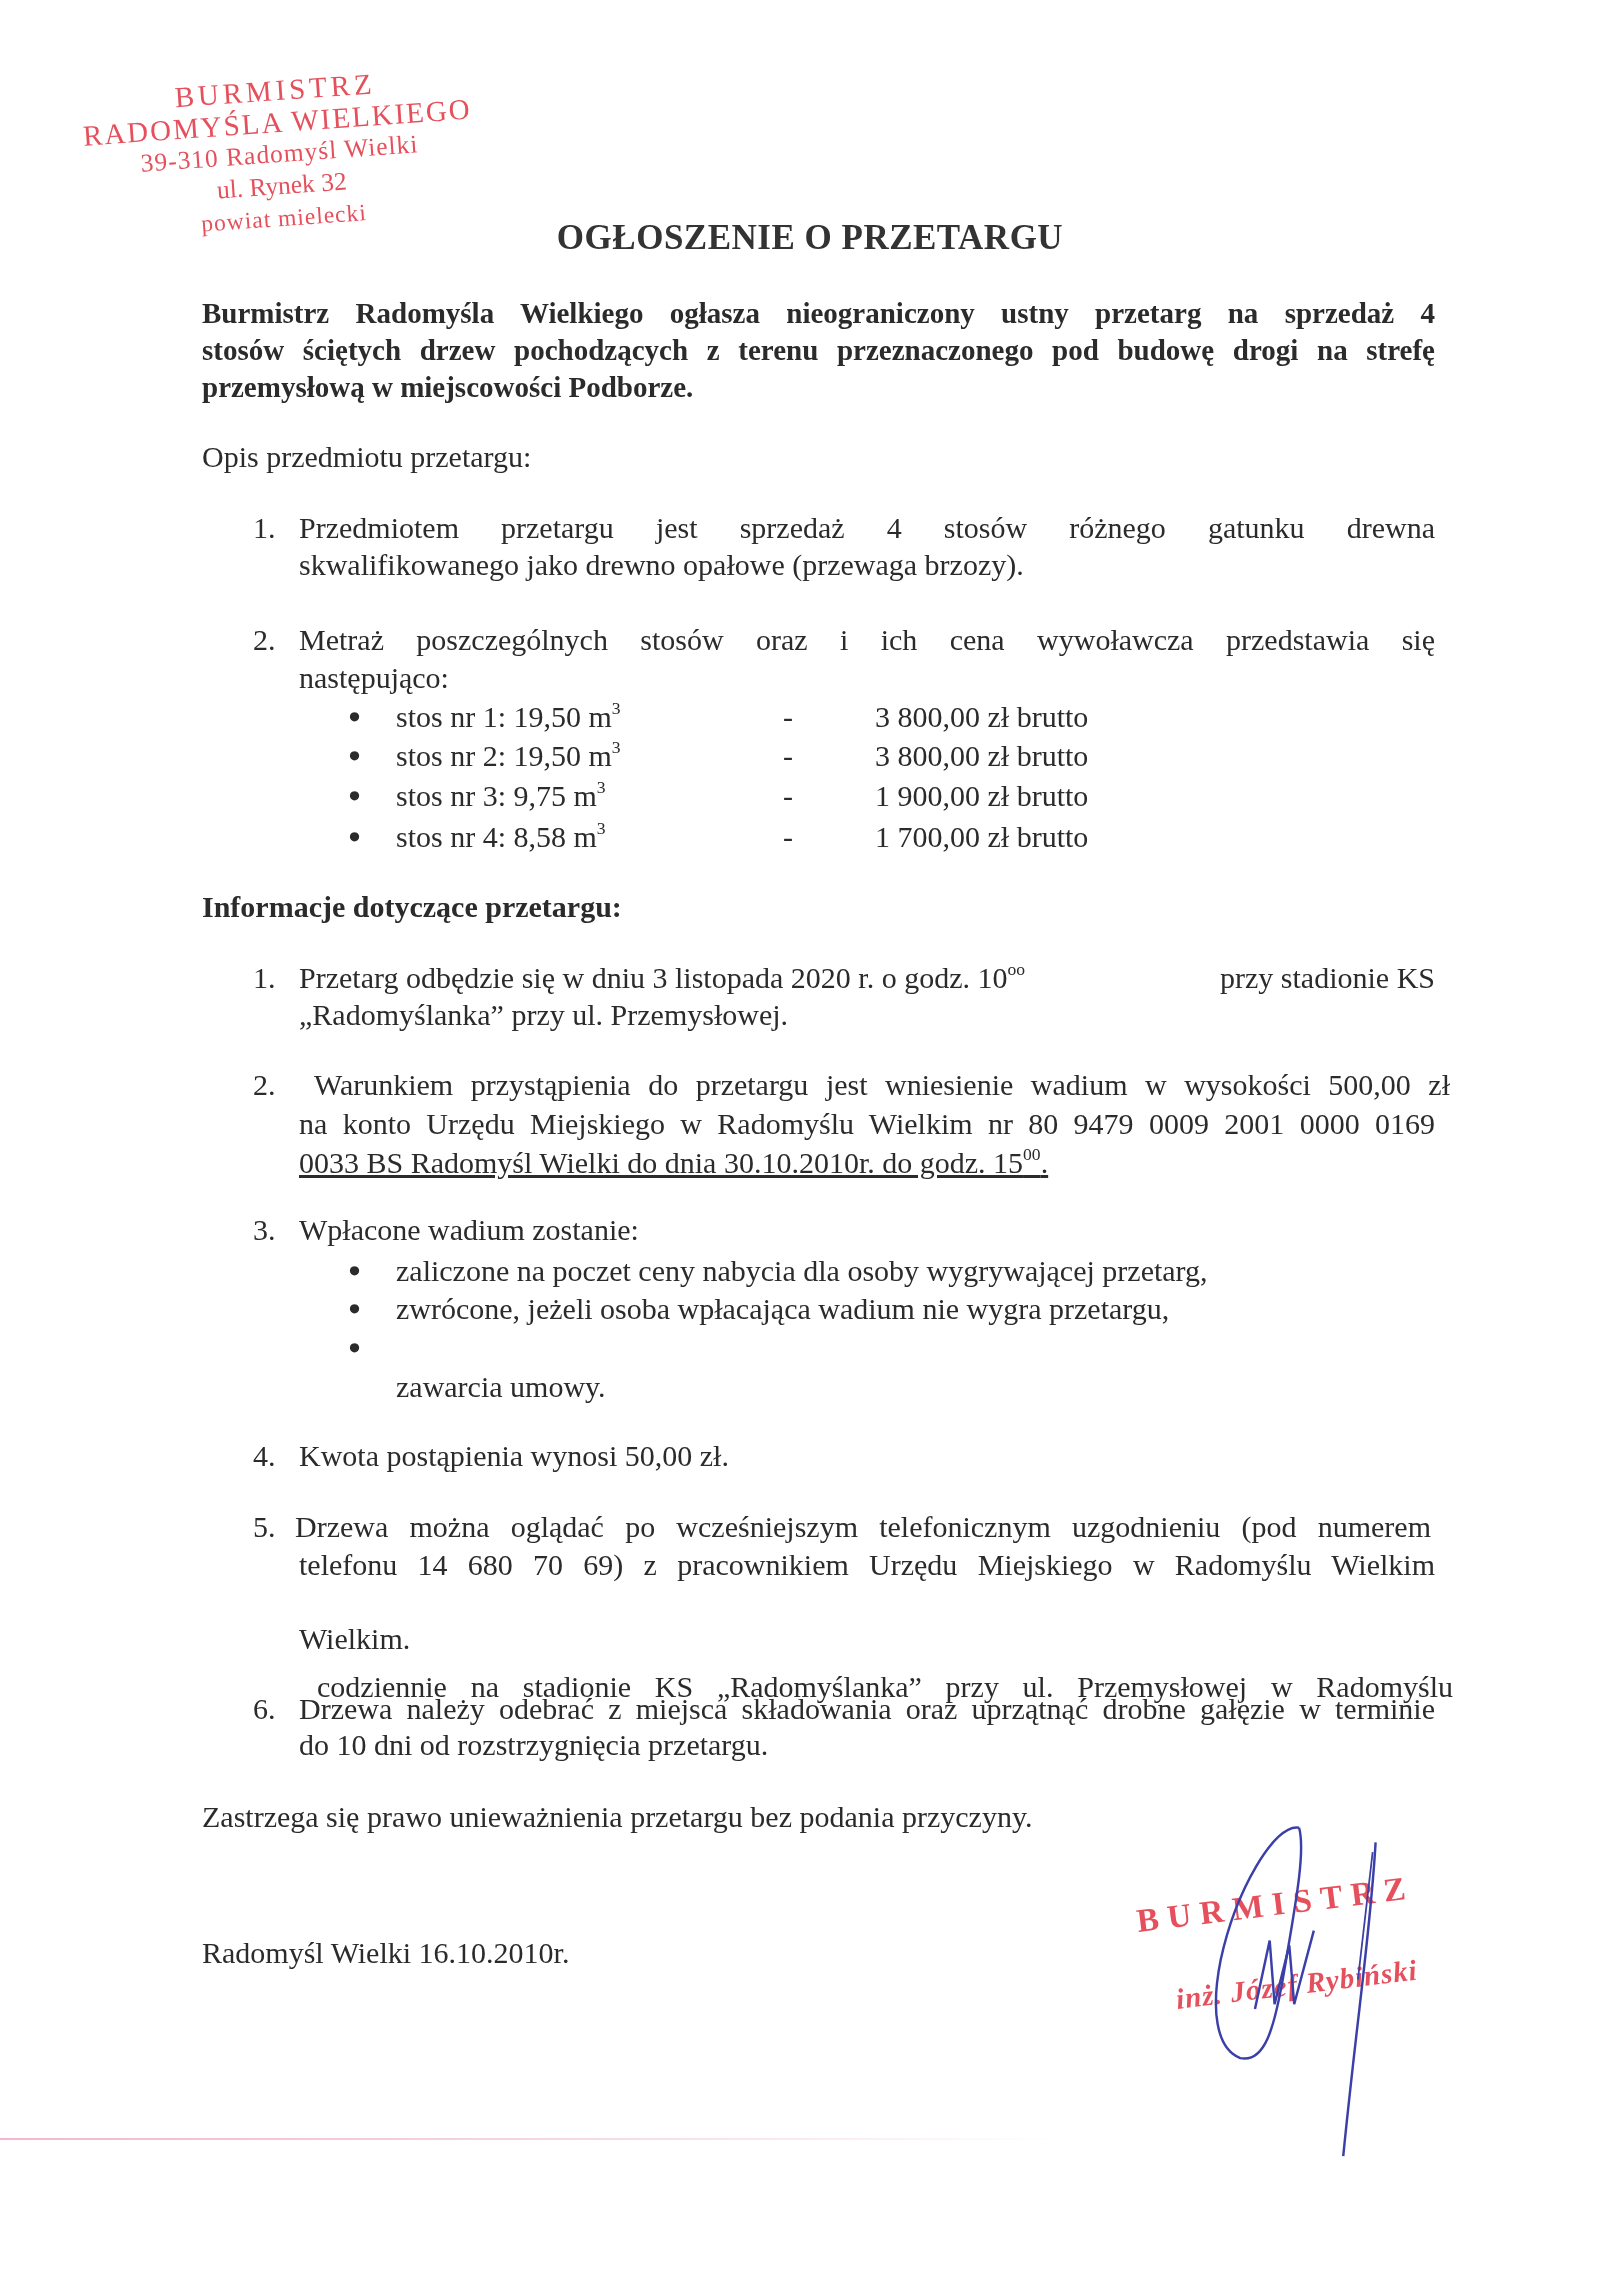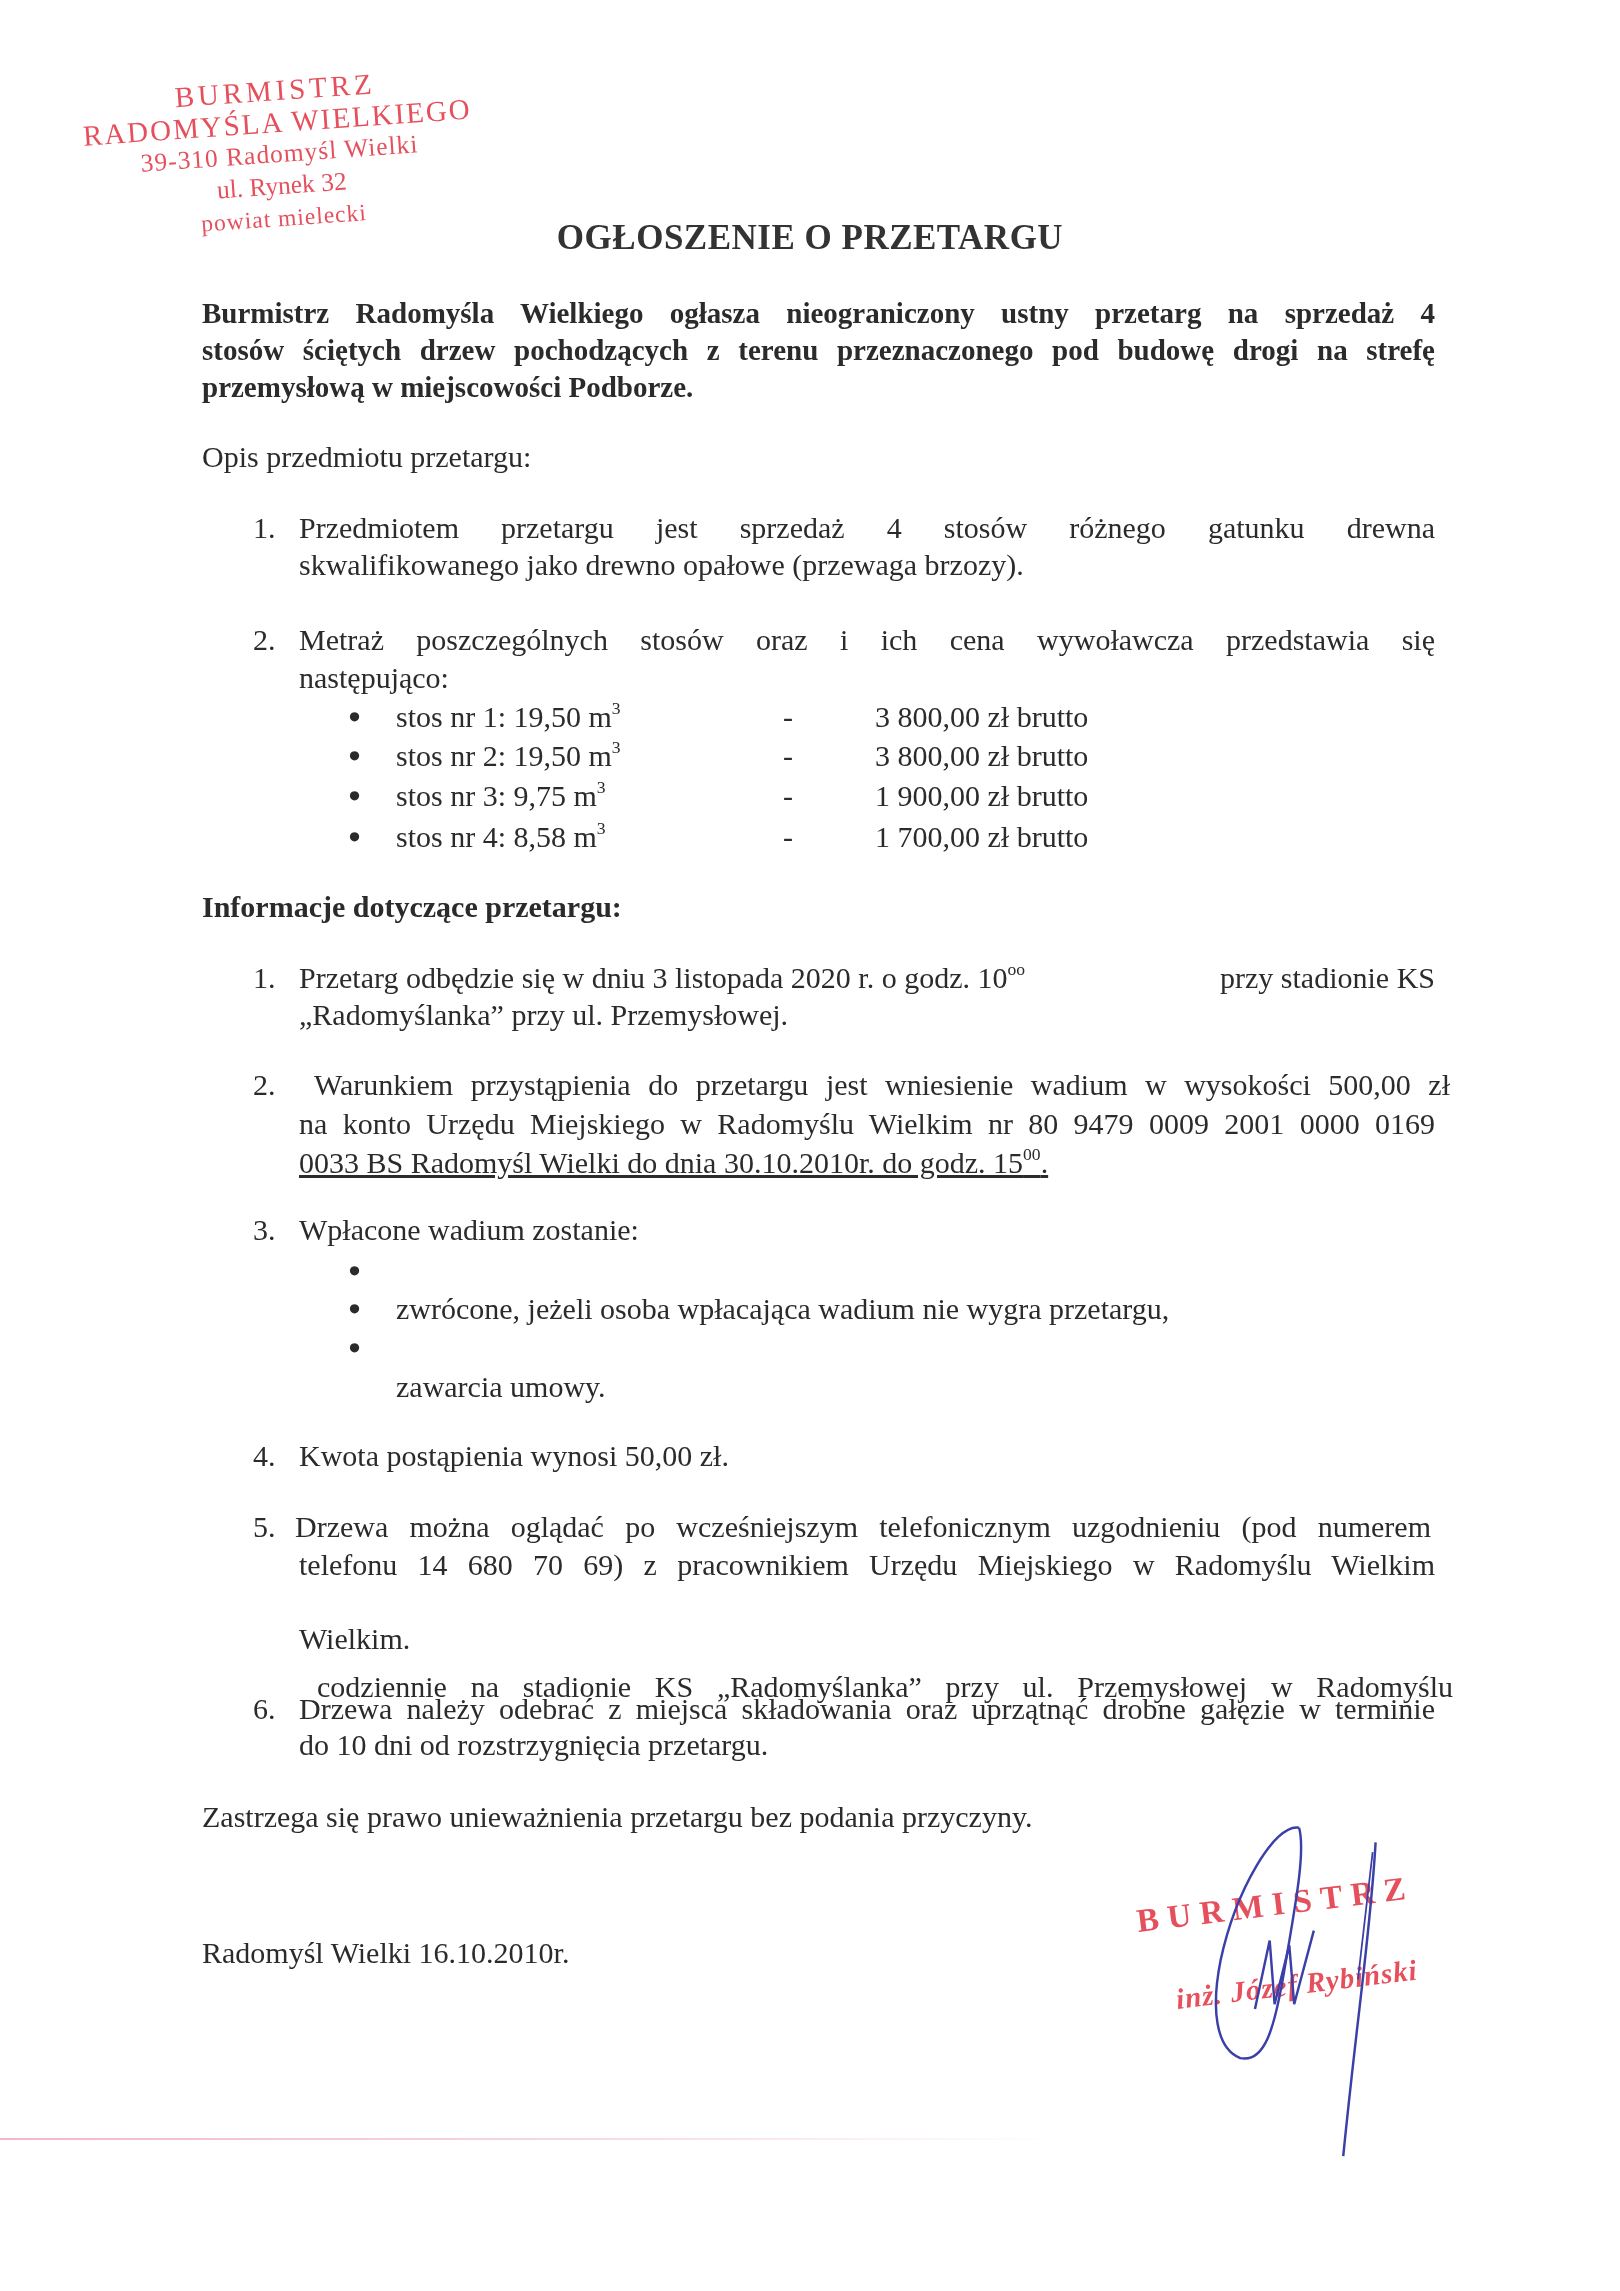--- a/index.html
+++ b/index.html
@@ -117,20 +117,21 @@
   <div class="line" style="top:1144px; left:299px;text-decoration:underline;"><span>0033 BS Radomyśl Wielki do dnia 30.10.2010r. do godz. 15</span><sup>00</sup><span>.</span></div>
 </div>
 
 <div>
   <div class="line" style="top:1211px; left:0; width:1620px;">
     <span class="num">3.</span>
     <span class="abs" style="left:299px;">Wpłacone wadium zostanie:</span>
   </div>
   <div class="line" style="top:1252px; left:0; width:1620px;">
     <span class="bullet">●</span>
+    <span class="stos-label">zaliczone na poczet ceny nabycia dla osoby wygrywającej przetarg,</span>
   </div>
   <div class="line" style="top:1290px; left:0; width:1620px;">
     <span class="bullet">●</span>
     <span class="stos-label">zwrócone, jeżeli osoba wpłacająca wadium nie wygra przetargu,</span>
   </div>
   <div class="line" style="top:1329px; left:0; width:1620px;">
     <span class="bullet">●</span>
   </div>
   <div class="line" style="top:1368px; left:396px;">zawarcia umowy.</div>
 </div>

